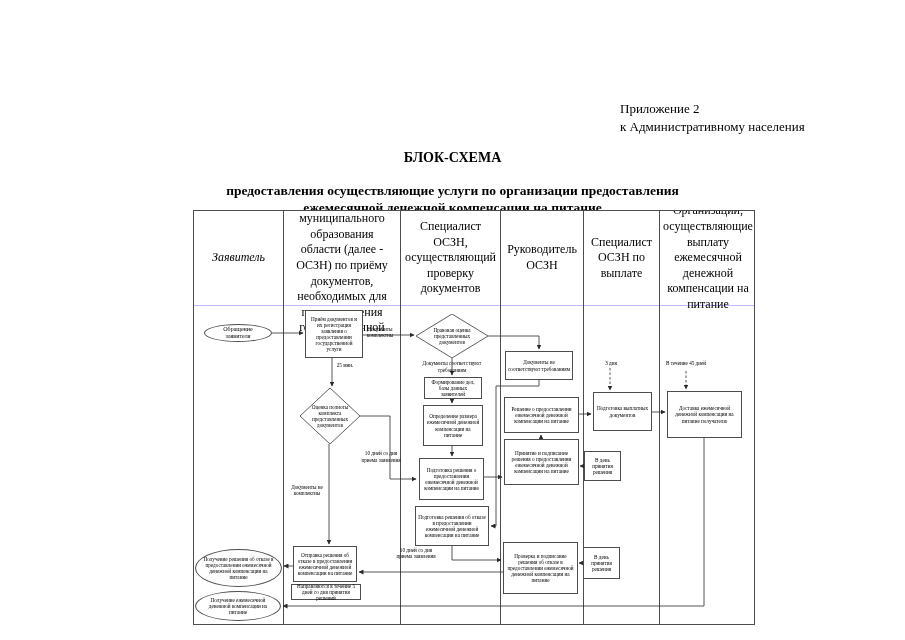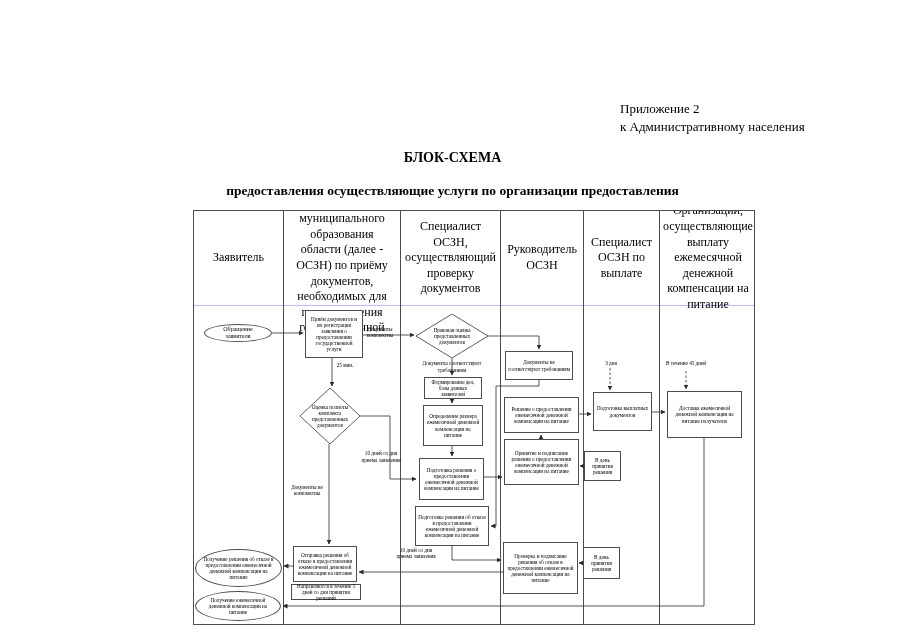--- a/index.html
+++ b/index.html
@@ -27,24 +27,25 @@
 <body>
 
 <div class="annotation" data-name="annotation-block">
   <div data-name="annotation-line1">Приложение 2</div>
   <div data-name="annotation-line2">к Административному населения</div>
 </div>
 
 <div class="title" data-name="document-title">
   <div class="t1" data-name="title-line1">БЛОК-СХЕМА</div>
   <div class="t2" data-name="title-line2">предоставления осуществляющие услуги по организации предоставления</div>
+  <div class="t3" data-name="title-line3">ежемесячной денежной компенсации на питание</div>
 </div>
 
 <div class="diagram" data-name="diagram-table">
-    <div class="lane" data-name="lane-1" style="left: 0px; width: 90px;">
+    <div class="lane" data-name="lane-1" style="left: 0px; width: 90px; font-style: italic;">
       <div class="lane-header" data-name="lane-header-1" style="height: 95px;">Заявитель</div>
     </div>
     <div class="lane" data-name="lane-2" style="left: 90px; width: 117px;">
       <div class="lane-header" data-name="lane-header-2" style="height: 95px;">Специалист органа социальной защиты населения муниципального образования области (далее - ОСЗН) по приёму документов, необходимых для предоставления государственной услуги</div>
     </div>
     <div class="lane" data-name="lane-3" style="left: 207px; width: 100px;">
       <div class="lane-header" data-name="lane-header-3" style="height: 95px;">Специалист ОСЗН, осуществляющий проверку документов</div>
     </div>
     <div class="lane" data-name="lane-4" style="left: 307px; width: 83px;">
       <div class="lane-header" data-name="lane-header-4" style="height: 95px;">Руководитель ОСЗН</div>

